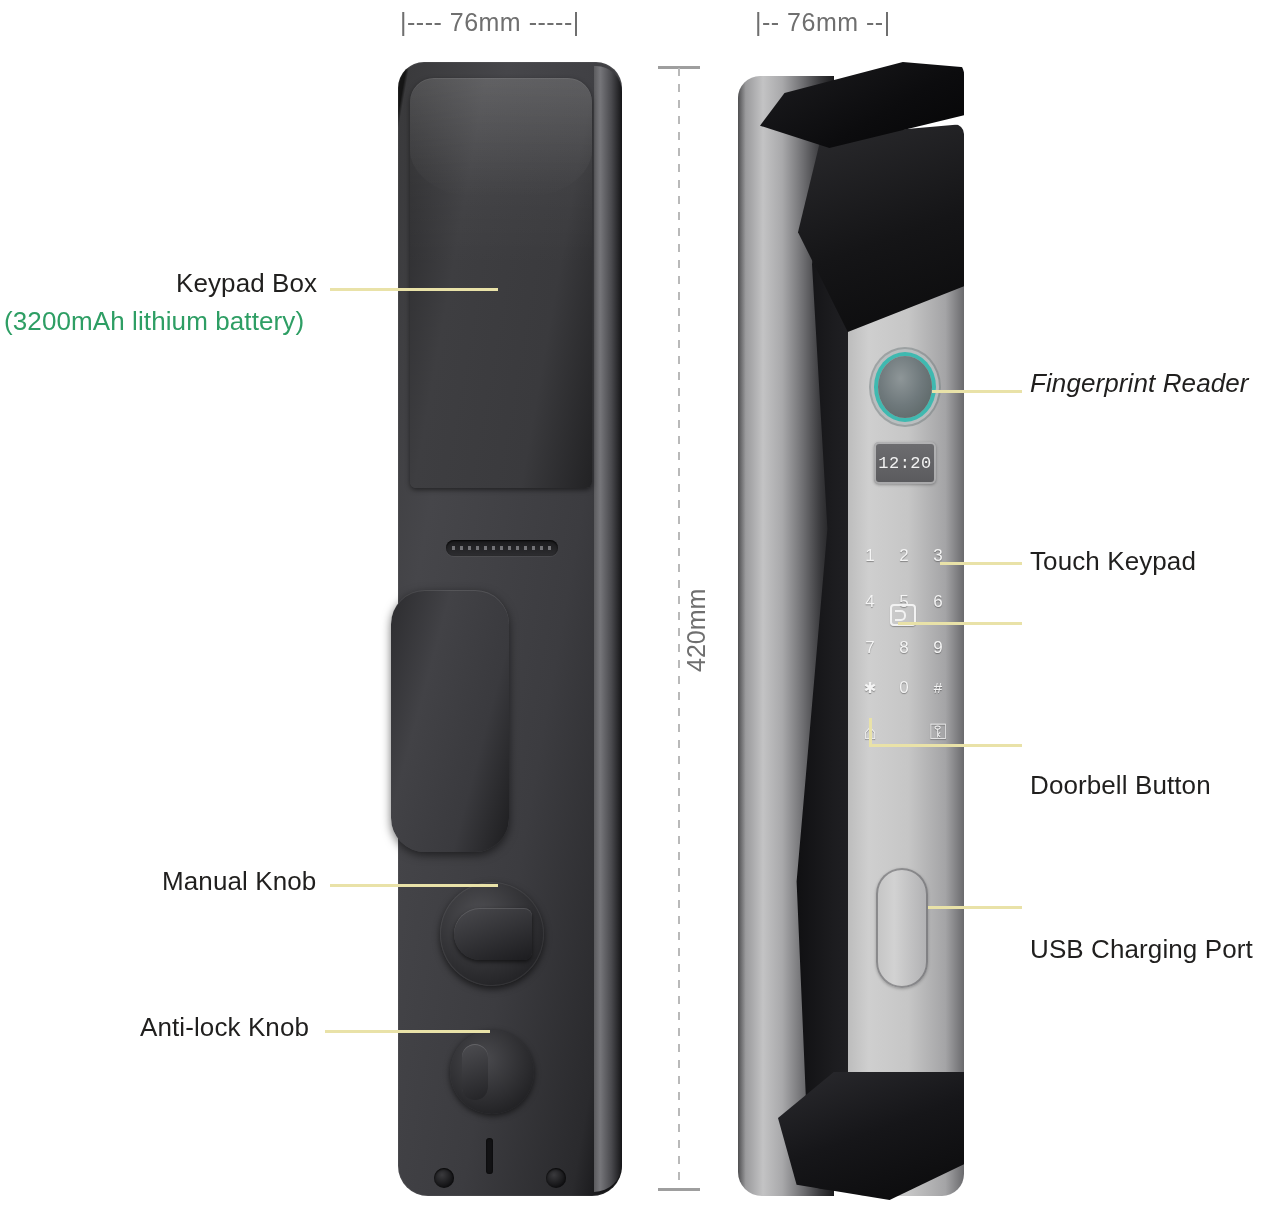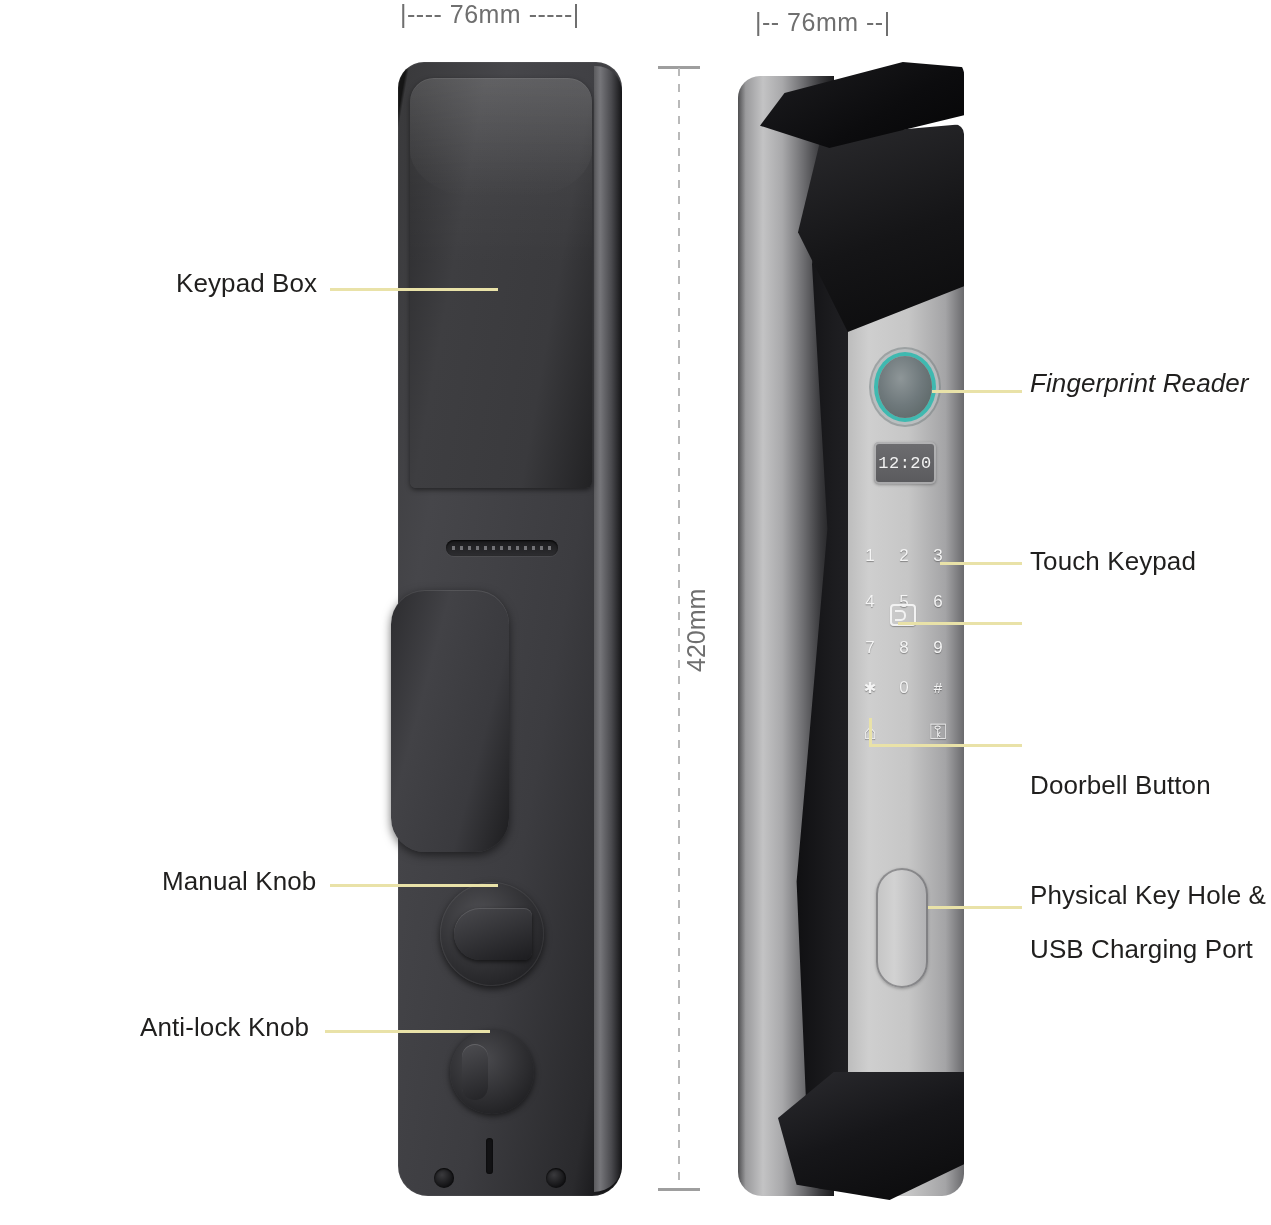--- a/index.html
+++ b/index.html
@@ -276,21 +276,21 @@
     border-radius: 26px;
     background: linear-gradient(to right, #c4c4c4, #d2d2d2 35%, #b0b0b2 100%);
     box-shadow: inset 0 0 0 2px rgba(90,90,92,.55), 0 1px 3px rgba(0,0,0,.25);
   }
 </style>
 </head>
 <body>
 
 <div id="stage">
 
-  <div class="dim-text" style="left:400px; top:0;text-align:right;">|---- 76mm -----|</div>
+  <div class="dim-text" style="left:400px; top:8px;text-align:right;">|---- 76mm -----|</div>
 
   <div class="dim-text" style="left:755px; top:8px;">|-- 76mm --|</div>
 
   <div class="dimcap" style="top:66px;"></div>
   <div class="dimline"></div>
   <div class="dimcap" style="top:1188px;"></div>
   <div class="dim-vert" style="left:682px; top:672px;">420mm</div>
 
   <div class="left-view">
     <div class="lv-body"></div>
@@ -363,22 +363,22 @@
   <div class="leader" style="left:932px; top:390px; width:90px;"></div>
   <div class="leader" style="left:940px; top:562px; width:82px;"></div>
   <div class="leader" style="left:898px; top:622px; width:124px;"></div>
 
   <div class="leader-v" style="left:869px; top:718px; height:28px;"></div>
   <div class="leader" style="left:869px; top:744px; width:153px;"></div>
 
   <div class="leader" style="left:928px; top:906px; width:94px;"></div>
 
   <div class="lbl" style="left:176px; top:268px;">Keypad Box</div>
+  <div class="lbl green" style="left:4px; top:306px;">(3200mAh lithium battery)</div>
   <div class="lbl" style="left:162px; top:866px;">Manual Knob</div>
   <div class="lbl" style="left:140px; top:1012px;">Anti-lock Knob</div>
 
   <div class="lbl" style="left:1030px; top:368px;font-style:italic;">Fingerprint Reader</div>
   <div class="lbl" style="left:1030px; top:546px;">Touch Keypad</div>
   <div class="lbl" style="left:1030px; top:730px;margin-top:40px;">Doorbell Button</div>
-  <div class="lbl" style="left:1030px; top:880px;">Physical Key Hole &amp;</div>
   <div class="lbl" style="left:1030px; top:934px;">USB Charging Port</div>
 
 </div>
 
 </body></html>

